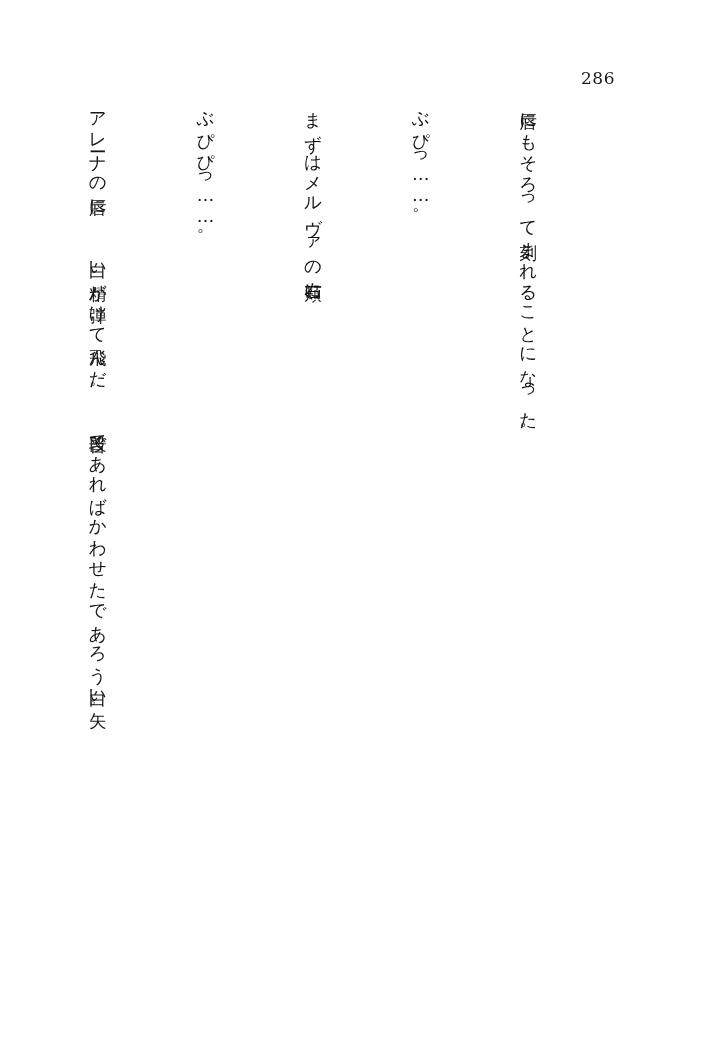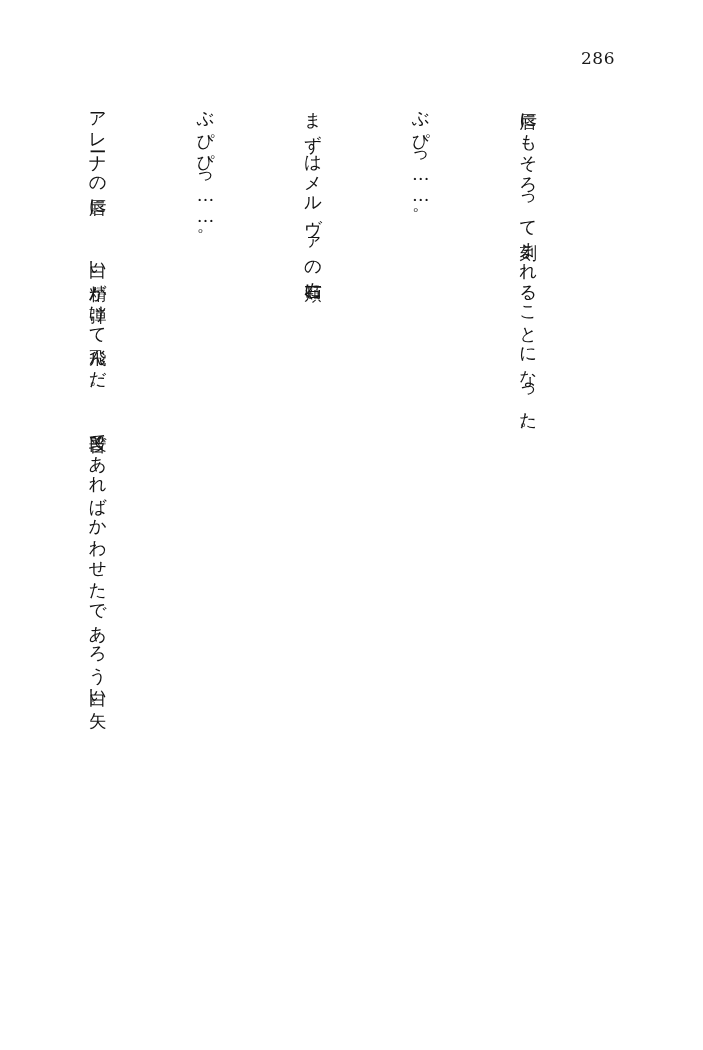--- a/index.html
+++ b/index.html
@@ -11,21 +11,21 @@
     position: relative;
     width: 703px;
     height: 1050px;
     background: #ffffff;
     overflow: hidden;
     font-family: "DejaVu Serif", "Liberation Serif", serif;
     color: #111111;
   }
   .page-number {
     position: absolute;
-    top: 48px;
+    top: 68px;
     right: 88px;
     font-size: 17px;
     font-family: "DejaVu Serif", "Liberation Serif", serif;
     color: #1a1a1a;
     letter-spacing: 0.5px;
   }
   .body-text {
     position: absolute;
     top: 100px;
     right: 86px;

